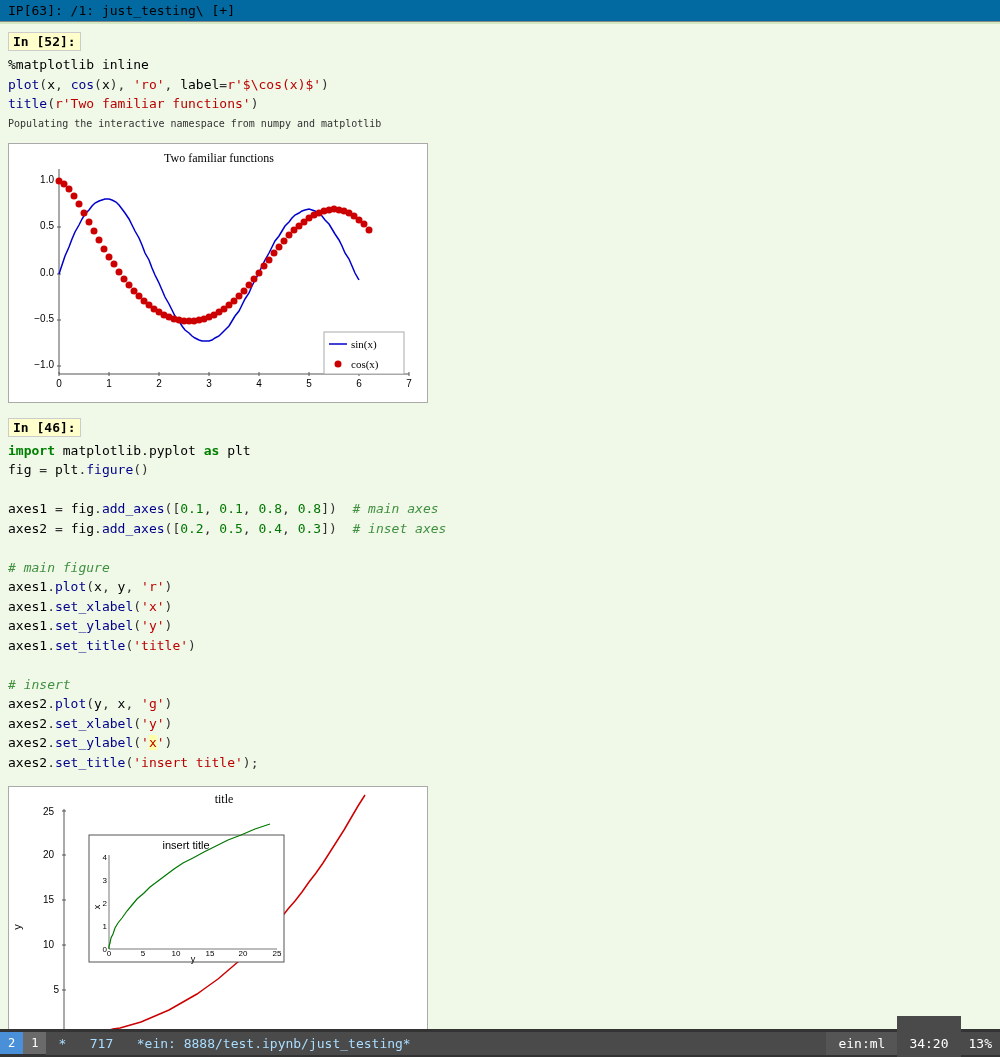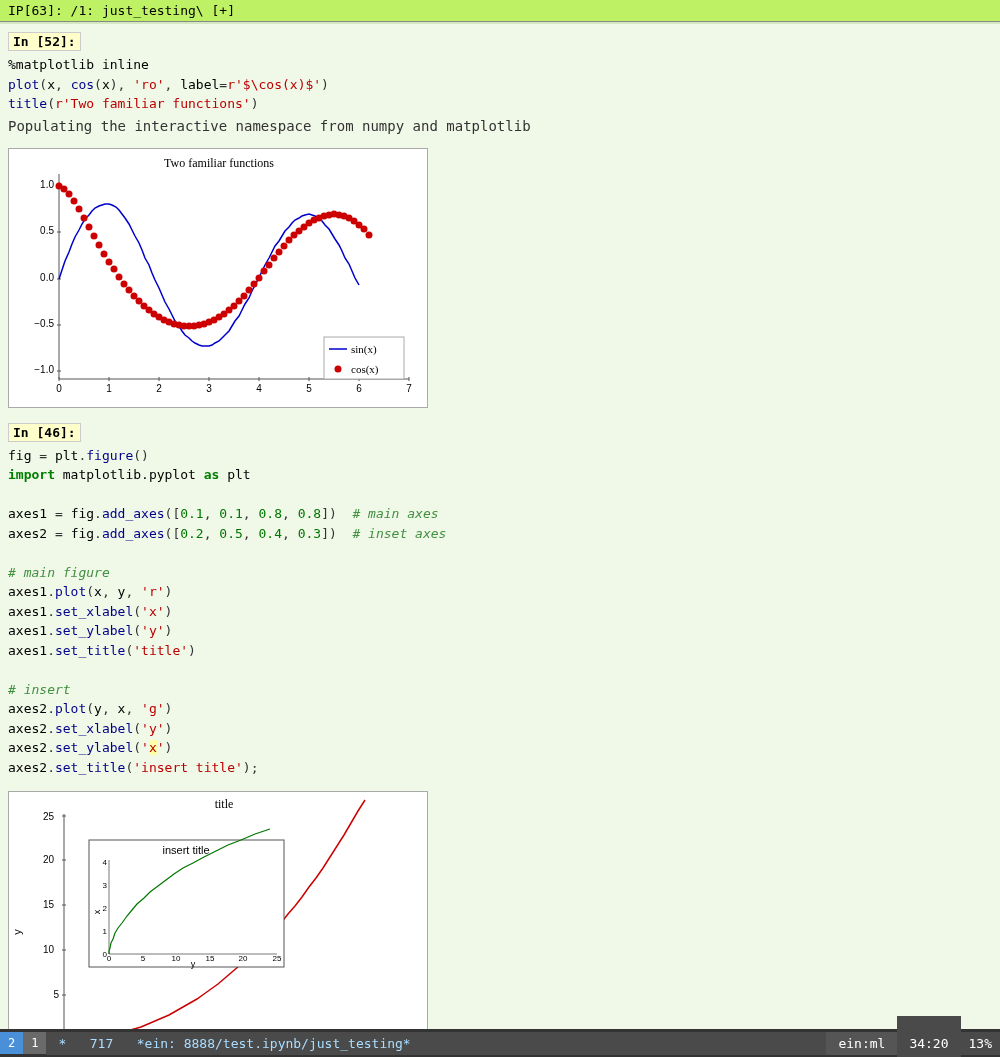--- a/index.html
+++ b/index.html
@@ -8,21 +8,21 @@
       height: 1057px;
       background: #d4e8c2;
       font-family: monospace;
       font-size: 13px;
       overflow: hidden;
       position: relative;
     }
 
     
     #title-bar {
-      background: #bef264;
+      background: #0369a1;
       color: #000;
       padding: 3px 8px;
       font-size: 13px;
       border-bottom: 1px solid #888;
     }
 
     
     #notebook {
       background: #f0f8e8;
       position: absolute;
@@ -51,21 +51,21 @@
 
     .code-block {
       background: #f0f8e8;
       padding: 2px 0 2px 0;
       line-height: 1.5;
     }
 
     .output-text {
       color: #333;
       padding: 2px 0;
-      font-size: 14px;
+      font-size: 10px;
     }
 
     
     .kw { color: #008000; font-weight: bold; } 
     .fn { color: #00008b; } 
     .str { color: #bb0000; } 
     .num { color: #007700; } 
     .cm { color: #409040; font-style: italic; } 
     .punc { color: #333; }
     .var { color: #000; }
@@ -281,22 +281,22 @@
       <text x="342" y="204" class="legend-text">sin(x)</text>
 
       <circle cx="329" cy="220" r="3.5" fill="#cc0000"></circle>
       <text x="342" y="224" class="legend-text">cos(x)</text>
     </svg>
   </div>
 
   <div class="cell">
     <div class="cell-in-label">In [46]:</div>
     <div class="code-block">
+      <div><span class="kw">import</span> <span class="var">matplotlib.pyplot</span> <span class="kw">as</span> <span class="var">plt</span></div>
       <div><span class="var">fig</span> <span class="punc">=</span> <span class="var">plt</span><span class="punc">.</span><span class="fn">figure</span><span class="punc">()</span></div>
-      <div><span class="kw">import</span> <span class="var">matplotlib.pyplot</span> <span class="kw">as</span> <span class="var">plt</span></div>
       <div>&nbsp;</div>
       <div><span class="var">axes1</span> <span class="punc">=</span> <span class="var">fig</span><span class="punc">.</span><span class="fn">add_axes</span><span class="punc">([</span><span class="num">0.1</span><span class="punc">,</span> <span class="num">0.1</span><span class="punc">,</span> <span class="num">0.8</span><span class="punc">,</span> <span class="num">0.8</span><span class="punc">])</span> &nbsp;<span class="cm"># main axes</span></div>
       <div><span class="var">axes2</span> <span class="punc">=</span> <span class="var">fig</span><span class="punc">.</span><span class="fn">add_axes</span><span class="punc">([</span><span class="num">0.2</span><span class="punc">,</span> <span class="num">0.5</span><span class="punc">,</span> <span class="num">0.4</span><span class="punc">,</span> <span class="num">0.3</span><span class="punc">])</span> &nbsp;<span class="cm"># inset axes</span></div>
       <div>&nbsp;</div>
       <div><span class="cm"># main figure</span></div>
       <div><span class="var">axes1</span><span class="punc">.</span><span class="fn">plot</span><span class="punc">(</span><span class="var">x</span><span class="punc">,</span> <span class="var">y</span><span class="punc">,</span> <span class="str">'r'</span><span class="punc">)</span></div>
       <div><span class="var">axes1</span><span class="punc">.</span><span class="fn">set_xlabel</span><span class="punc">(</span><span class="str">'x'</span><span class="punc">)</span></div>
       <div><span class="var">axes1</span><span class="punc">.</span><span class="fn">set_ylabel</span><span class="punc">(</span><span class="str">'y'</span><span class="punc">)</span></div>
       <div><span class="var">axes1</span><span class="punc">.</span><span class="fn">set_title</span><span class="punc">(</span><span class="str">'title'</span><span class="punc">)</span></div>
       <div>&nbsp;</div>

